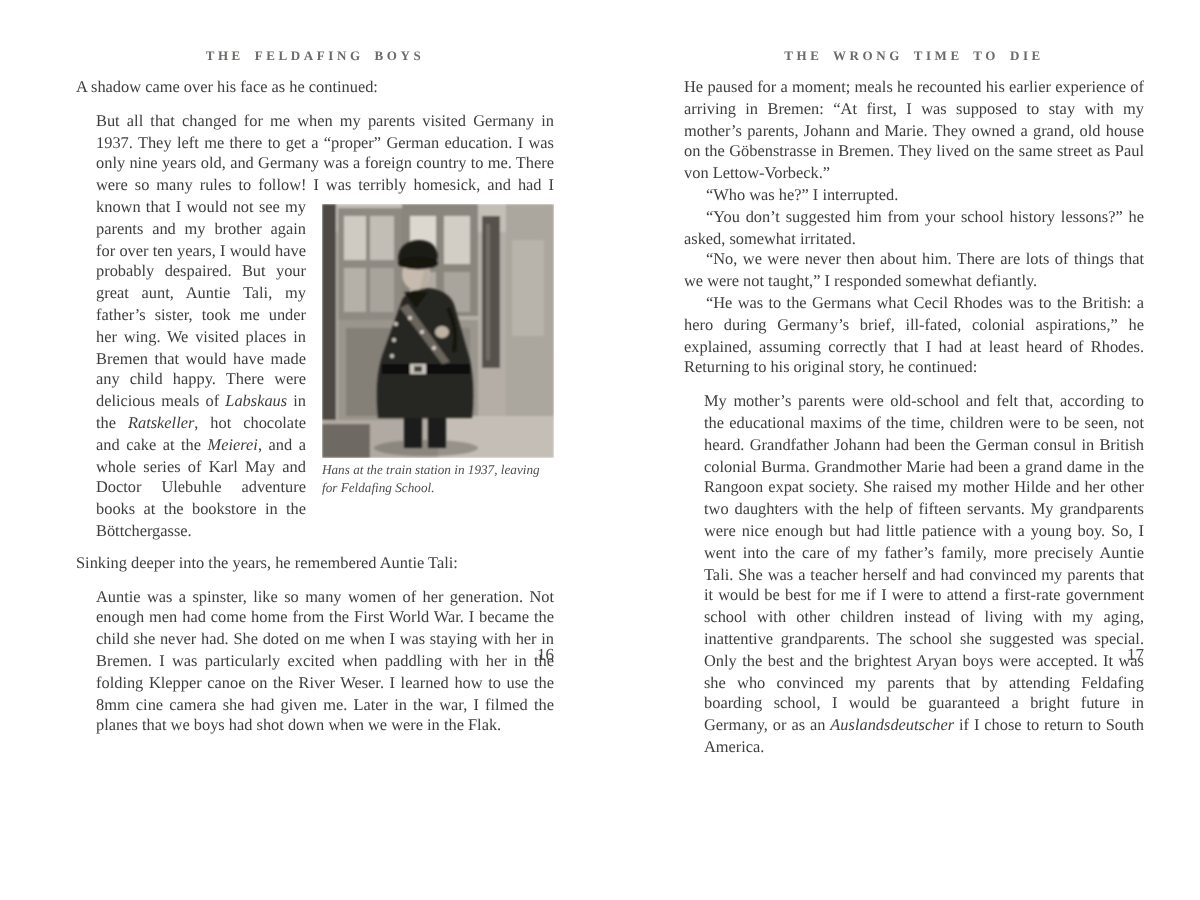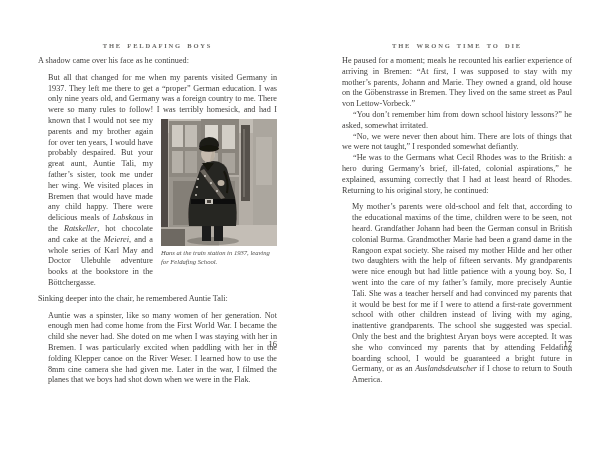--- a/index.html
+++ b/index.html
@@ -1,21 +1,21 @@
 <!DOCTYPE html>
 <html lang="en"><head>
 <meta charset="utf-8">
 <style>
   html,body{margin:0;padding:0;background:#ffffff;}
   .spread{
     position:relative;width:600px;height:450px;background:#ffffff;overflow:hidden;
     font-family:"Liberation Serif", serif;color:#3f3e3c;
     -webkit-font-smoothing:antialiased;
   }
-  .page{position:absolute;top:0;height:360px;margin-top:17px;}
+  .page{position:absolute;top:0;height:360px;}
   .page-left{left:38px;width:239px;}
   .page-right{left:342px;width:230px;}
   .running-head{
     position:absolute;top:25px;left:0;right:0;text-align:center;
     font-size:6.5px;font-weight:bold;letter-spacing:1.8px;word-spacing:2px;color:#6b6a67;
   }
   .body-text{
     position:absolute;top:39px;left:0;right:0;
     font-size:8.2px;line-height:10.8px;text-align:justify;
     hyphens:auto;-webkit-hyphens:auto;
@@ -105,34 +105,35 @@
               <rect x="46" y="81" width="4" height="3" fill="#44403a"></rect>
               <ellipse cx="60" cy="64" rx="3.5" ry="3" fill="#bdb2a4"></ellipse>
               <path d="M63,52 Q68,62 66,74" stroke="#17150f" stroke-width="2" fill="none"></path>
             </g>
           </svg>
           <span class="caption">Hans at the train station in 1937, leaving for Feldafing School.</span>
         </span>
         <span>parents and my brother again for over ten years, I would have probably despaired. But your great aunt, Auntie Tali, my father’s sister, took me under her wing. We visited places in Bremen that would have made any child happy. There were delicious meals of </span><i>Labskaus</i><span> in the </span><i>Ratskeller</i><span>, hot chocolate and cake at the </span><i>Meierei</i><span>, and a whole series of Karl May and Doctor Ulebuhle adventure books at the bookstore in the Böttchergasse.</span>
       </div>
 
-      <p class="para">Sinking deeper into the chair, he remembered Auntie Tali:</p>
+      <p class="para">Sinking deeper into the years, he remembered Auntie Tali:</p>
 
       <div class="bq last">Auntie was a spinster, like so many women of her generation. Not enough men had come home from the First World War. I became the child she never had. She doted on me when I was staying with her in Bremen. I was particularly excited when paddling with her in the folding Klepper canoe on the River Weser. I learned how to use the 8mm cine camera she had given me. Later in the war, I filmed the planes that we boys had shot down when we were in the Flak.</div>
     </div>
 
     <div class="folio">16</div>
   </div>
 
   <div class="page page-right">
     <div class="running-head">THE WRONG TIME TO DIE</div>
 
     <div class="body-text">
       <p class="para">He paused for a moment; meals he recounted his earlier experience of arriving in Bremen: “At first, I was supposed to stay with my mother’s parents, Johann and Marie. They owned a grand, old house on the Göbenstrasse in Bremen. They lived on the same street as Paul von Lettow-Vorbeck.”</p>
-      <p class="para indent">“You don’t remember him from down school history lessons?” he asked, somewhat irritated.</p>
+      <p class="para indent">“Who was he?” I interrupted.</p>
+      <p class="para indent">“You don’t suggested him from your school history lessons?” he asked, somewhat irritated.</p>
       <p class="para indent">“No, we were never then about him. There are lots of things that we were not taught,” I responded somewhat defiantly.</p>
       <p class="para indent">“He was to the Germans what Cecil Rhodes was to the British: a hero during Germany’s brief, ill-fated, colonial aspirations,” he explained, assuming correctly that I had at least heard of Rhodes. Returning to his original story, he continued:</p>
 
       <div class="bq last">
         <span>My mother’s parents were old-school and felt that, according to the educational maxims of the time, children were to be seen, not heard. Grandfather Johann had been the German consul in British colonial Burma. Grandmother Marie had been a grand dame in the Rangoon expat society. She raised my mother Hilde and her other two daughters with the help of fifteen servants. My grandparents were nice enough but had little patience with a young boy. So, I went into the care of my father’s family, more precisely Auntie Tali. She was a teacher herself and had convinced my parents that it would be best for me if I were to attend a first-rate government school with other children instead of living with my aging, inattentive grandparents. The school she suggested was special. Only the best and the brightest Aryan boys were accepted. It was she who convinced my parents that by attending Feldafing boarding school, I would be guaranteed a bright future in Germany, or as an </span><i>Auslandsdeutscher</i><span> if I chose to return to South America.</span>
       </div>
     </div>
 
     <div class="folio">17</div>
   </div>

